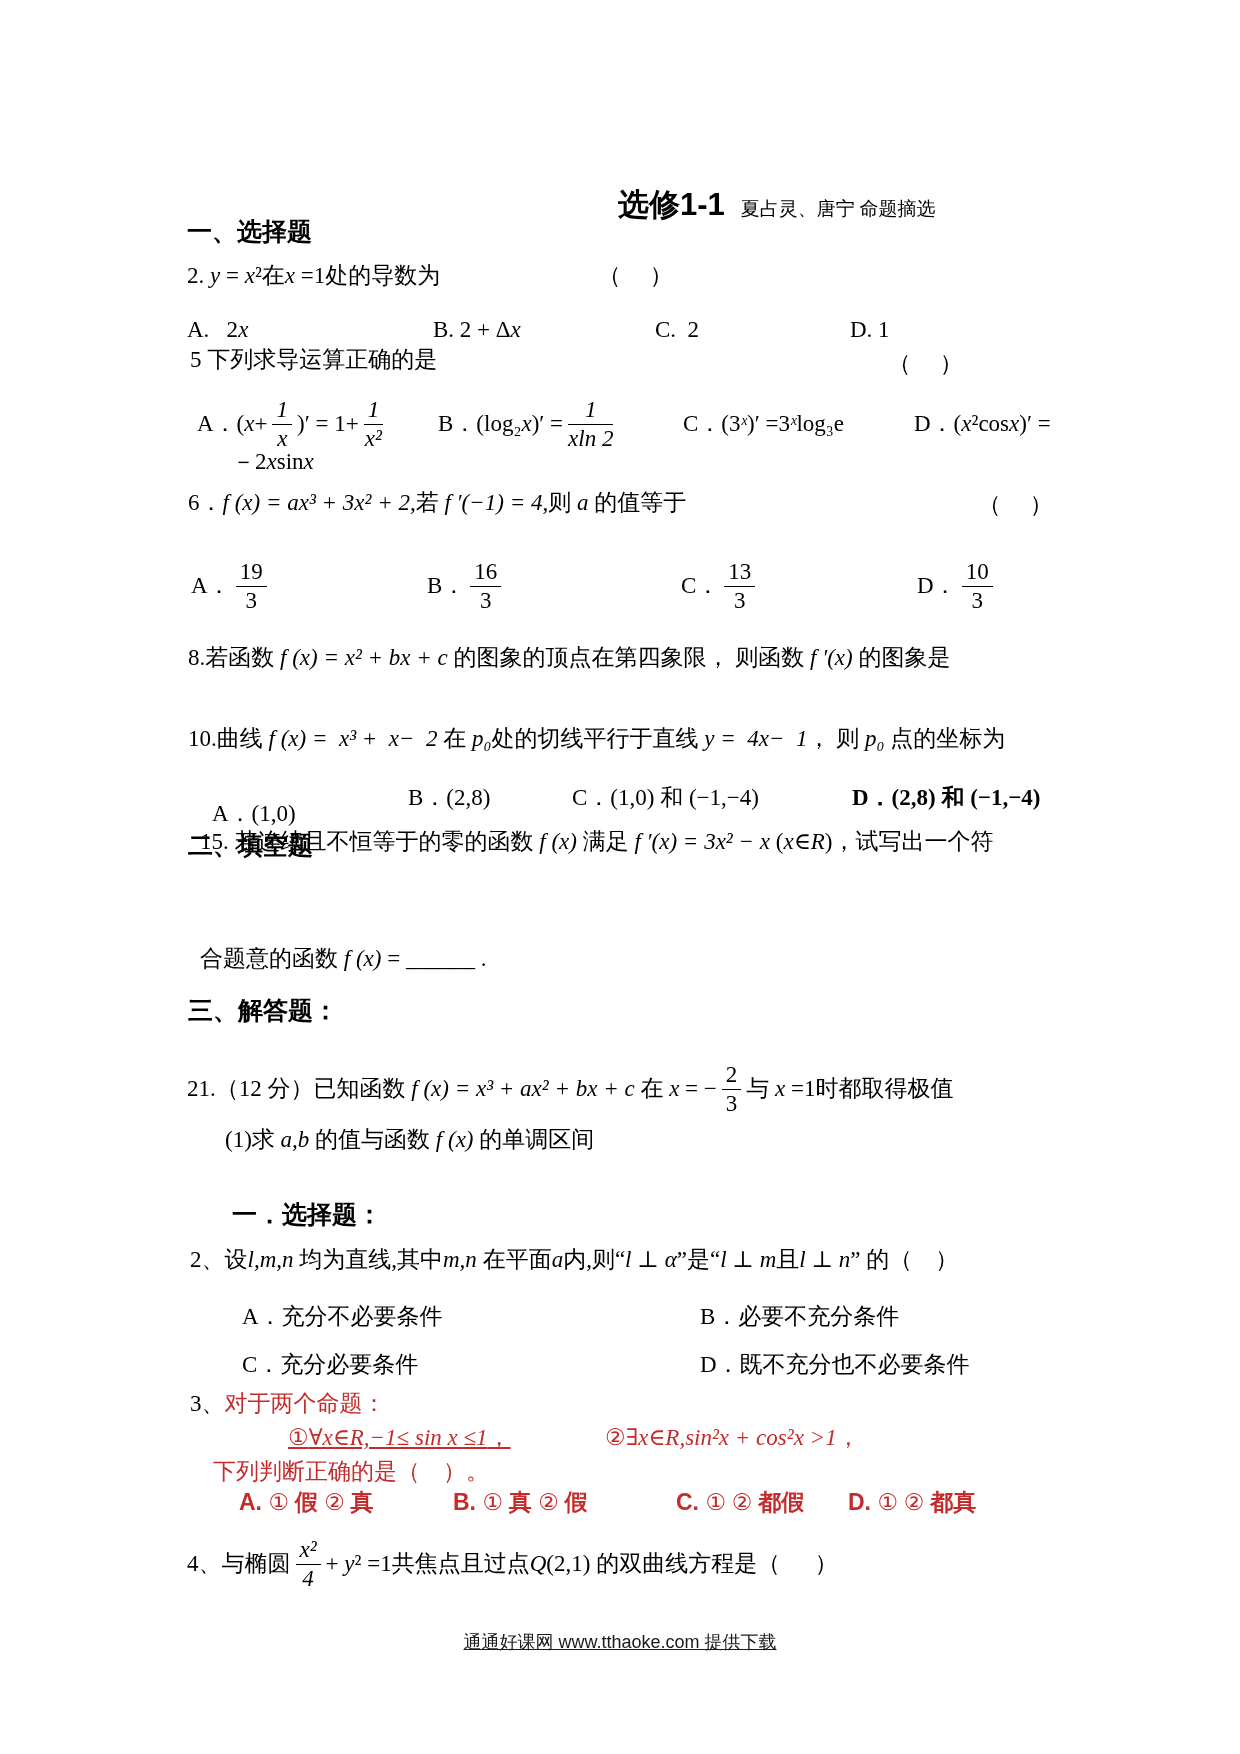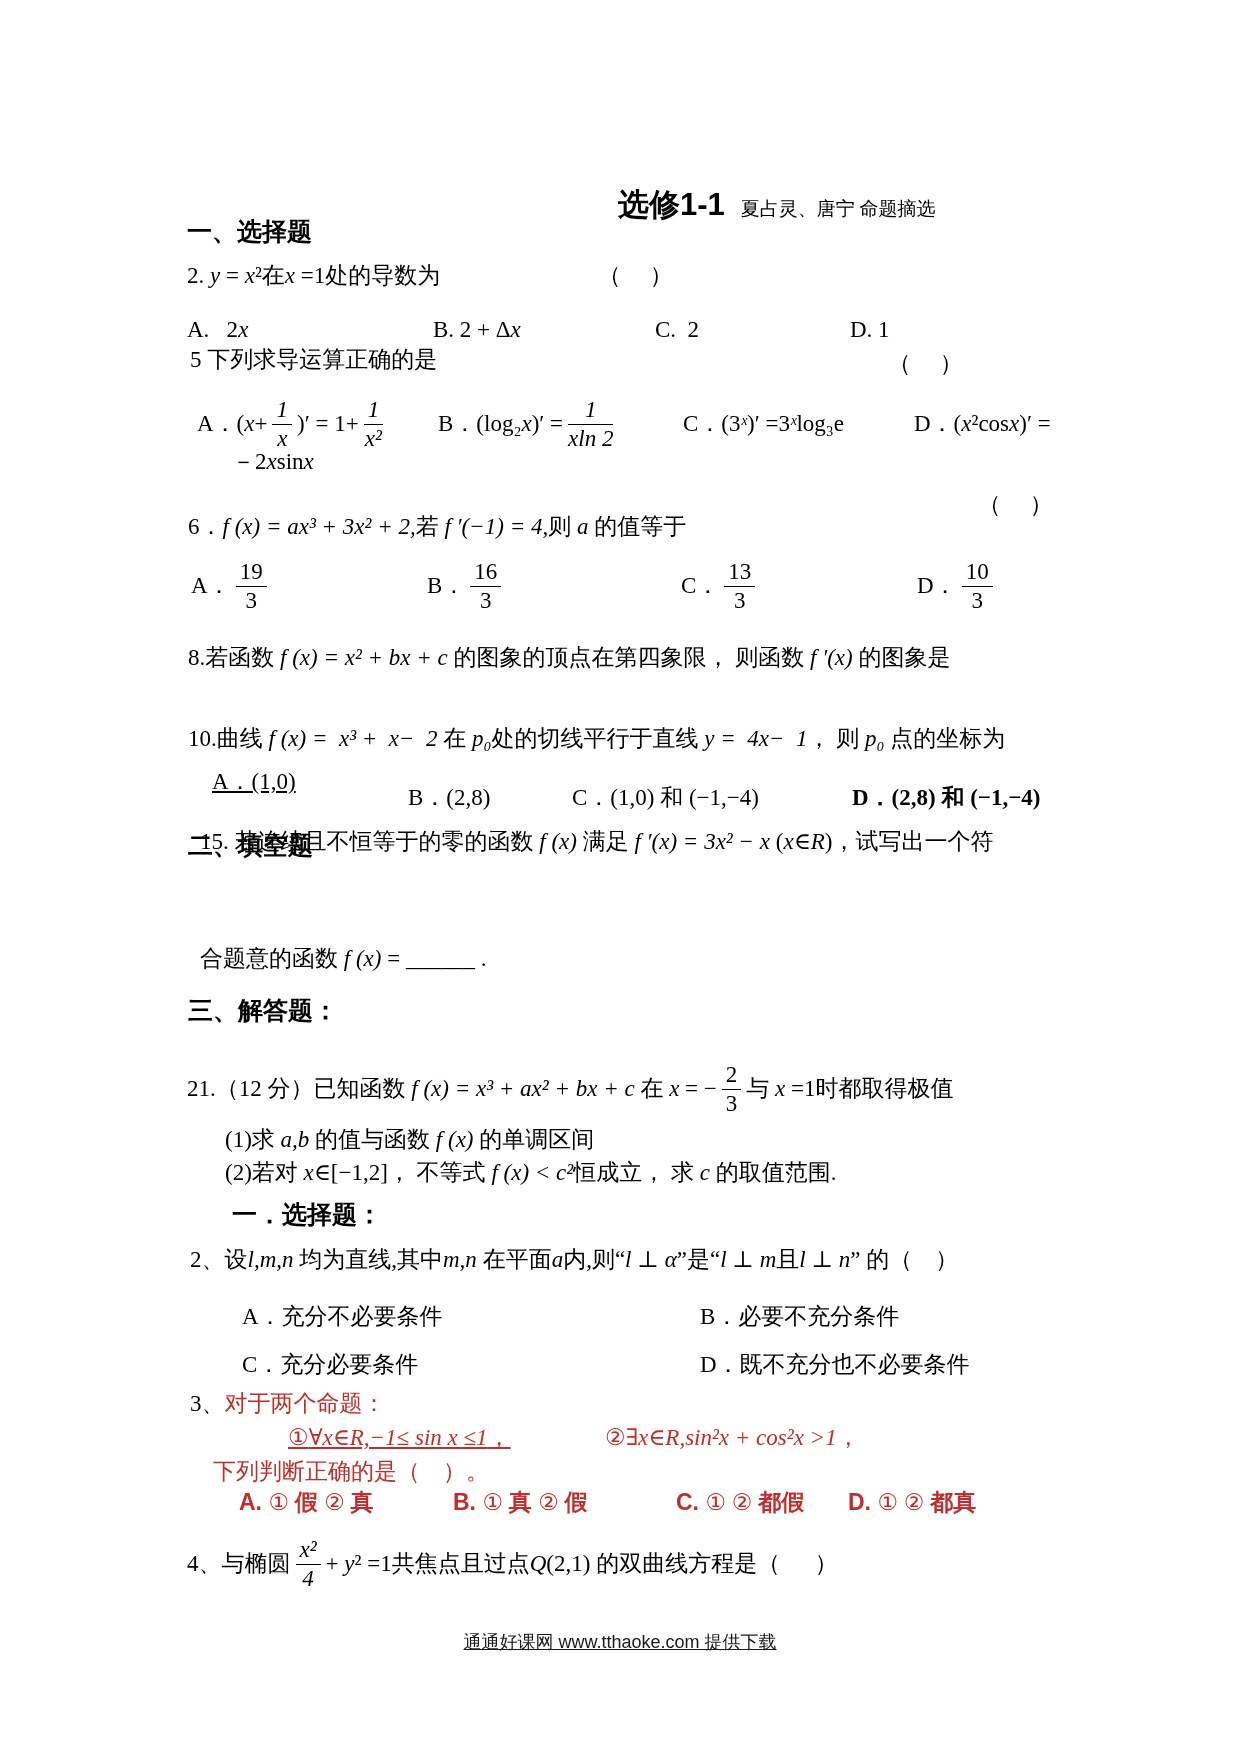--- a/index.html
+++ b/index.html
@@ -43,51 +43,50 @@
   <div class="line" style="left:850px; top:316px;">D. 1</div>
 
   <div class="line" style="left:190px; top:346px;">5 下列求导运算正确的是</div>
   <div class="line" style="left:888px; top:350px;">（     ）</div>
   <div class="line fl" style="left:197px; top:386px; height:76px;"><span>A．(</span><span class="m">x</span><span>+</span><span class="frac m"><span class="num">1</span><span class="den">x</span></span><span>)′ = 1+</span><span class="frac m"><span class="num">1</span><span class="den">x²</span></span></div>
   <div class="line fl" style="left:438px; top:386px; height:76px;"><span>B．(log₂</span><span class="m">x</span><span>)′ =</span><span class="frac m"><span class="num">1</span><span class="den">xln 2</span></span></div>
   <div class="line fl" style="left:683px; top:386px; height:76px;"><span>C．(3</span><span class="m">ˣ</span><span>)′ =3</span><span class="m">ˣ</span><span>log₃e</span></div>
   <div class="line fl" style="left:914px; top:386px; height:76px;"><span>D．(</span><span class="m">x</span><span>²cos</span><span class="m">x</span><span>)′ =</span></div>
   <div class="line" style="left:232px; top:448px;"><span>－2</span><span class="m">x</span><span>sin</span><span class="m">x</span></div>
 
-  <div class="line" style="left:188px; top:489px;margin-top:24px;"><span>6．</span><span class="m">f (x) = ax³ + 3x² + 2,</span><span>若 </span><span class="m">f ′(−1) = 4,</span><span>则 </span><span class="m">a</span><span> 的值等于</span></div>
+  <div class="line" style="left:188px; top:489px;"><span>6．</span><span class="m">f (x) = ax³ + 3x² + 2,</span><span>若 </span><span class="m">f ′(−1) = 4,</span><span>则 </span><span class="m">a</span><span> 的值等于</span></div>
   <div class="line" style="left:978px; top:491px;">（     ）</div>
   <div class="line fl" style="left:191px; top:554px; height:64px;">
     <span>A．</span><span class="frac"><span class="num">19</span><span class="den">3</span></span>
   </div>
   <div class="line fl" style="left:427px; top:554px; height:64px;">
     <span>B．</span><span class="frac"><span class="num">16</span><span class="den">3</span></span>
   </div>
   <div class="line fl" style="left:681px; top:554px; height:64px;">
     <span>C．</span><span class="frac"><span class="num">13</span><span class="den">3</span></span>
   </div>
   <div class="line fl" style="left:917px; top:554px; height:64px;">
     <span>D．</span><span class="frac"><span class="num">10</span><span class="den">3</span></span>
   </div>
 
   <div class="line" style="left:188px; top:644px;"><span>8.若函数 </span><span class="m">f (x) = x² + bx + c</span><span> 的图象的顶点在第四象限， 则函数 </span><span class="m">f ′(x)</span><span> 的图象是</span></div>
 
   <div class="line" style="left:188px; top:725px;"><span>10.曲线 </span><span class="m">f (x) =  x³ +  x−  2</span><span> 在 </span><span class="m">p₀</span><span>处的切线平行于直线 </span><span class="m">y =  4x−  1</span><span>， 则 </span><span class="m">p₀</span><span> 点的坐标为</span></div>
-  <div class="line" style="left:212px; top:768px;text-decoration:underline;">A．(1,0)</div>
+  <div class="line" style="left:212px; top:800px;">A．(1,0)</div>
   <div class="line" style="left:408px; top:784px;">B．(2,8)</div>
   <div class="line" style="left:572px; top:784px;">C．(1,0) 和 (−1,−4)</div>
   <div class="line" style="left:852px; top:784px;font-weight:bold;">D．(2,8) 和 (−1,−4)</div>
 
   <div class="line h" style="left:188px; top:830px;">二、填空题</div>
   <div class="line" style="left:200px; top:828px;"><span>15. 若连续且不恒等于的零的函数 </span><span class="m">f (x)</span><span> 满足 </span><span class="m">f ′(x) = 3x² − x</span><span> (</span><span class="m">x</span><span>∈</span><span class="m">R</span><span>)，试写出一个符</span></div>
   <div class="line" style="left:200px; top:945px;"><span>合题意的函数 </span><span class="m">f (x)</span><span> = ______ .</span></div>
 
   <div class="line h" style="left:188px; top:995px;">三、解答题：</div>
   <div class="line fl" style="left:187px; top:1056px; height:66px;"><span>21.（12 分）已知函数 </span><span class="m">f (x) = x³ + ax² + bx + c</span><span> 在 </span><span class="m">x</span><span> = −</span><span class="frac"><span class="num">2</span><span class="den">3</span></span><span>与 </span><span class="m">x</span><span> =1时都取得极值</span></div>
   <div class="line" style="left:225px; top:1126px;"><span>(1)求 </span><span class="m">a,b</span><span> 的值与函数 </span><span class="m">f (x)</span><span> 的单调区间</span></div>
-  <div class="line" style="left:225px; top:1159px;"><span>(2)若对 </span><span class="m">x</span><span>∈[−1,2]， 不等式 </span><span class="m">f (x) &lt; c²</span><span>恒成立， 求 </span><span class="m">c</span><span> 的取值范围.</span></div>
 
   <div class="line h" style="left:232px; top:1199px;">一．选择题：</div>
 
   <div class="line" style="left:190px; top:1246px;"><span>2、设</span><span class="m">l,m,n</span><span> 均为直线,其中</span><span class="m">m,n</span><span> 在平面</span><span class="m">a</span><span>内,则“</span><span class="m">l</span><span> ⊥ </span><span class="m">α</span><span>”是“</span><span class="m">l</span><span> ⊥ </span><span class="m">m</span><span>且</span><span class="m">l</span><span> ⊥ </span><span class="m">n</span><span>” 的（　）</span></div>
   <div class="line" style="left:242px; top:1303px;">A．充分不必要条件</div>
   <div class="line" style="left:700px; top:1303px;">B．必要不充分条件</div>
   <div class="line" style="left:242px; top:1351px;">C．充分必要条件</div>
   <div class="line" style="left:700px; top:1351px;">D．既不充分也不必要条件</div>
 
   <div class="line" style="left:190px; top:1390px;"><span>3、</span><span class="red">对于两个命题：</span></div>

